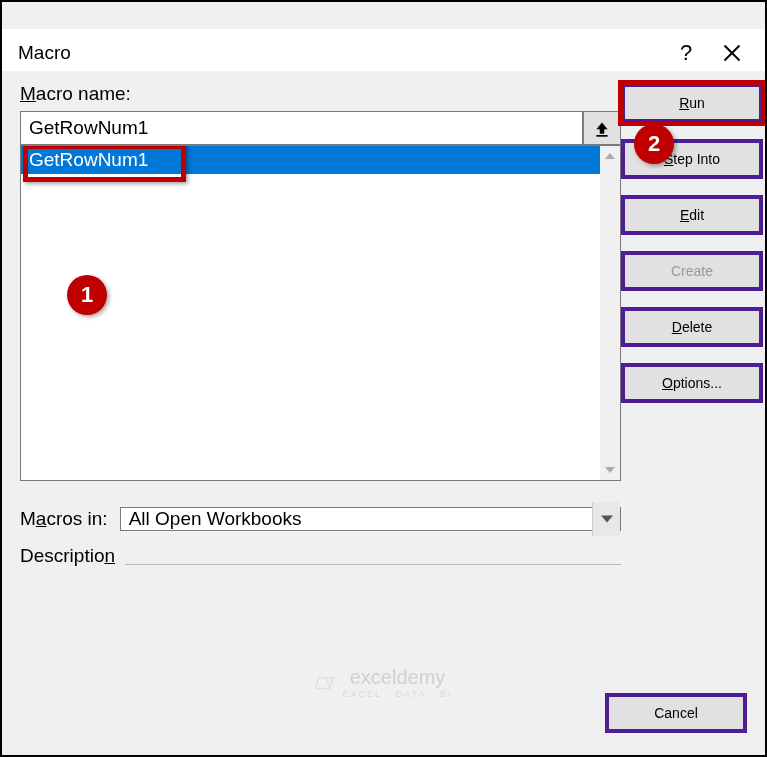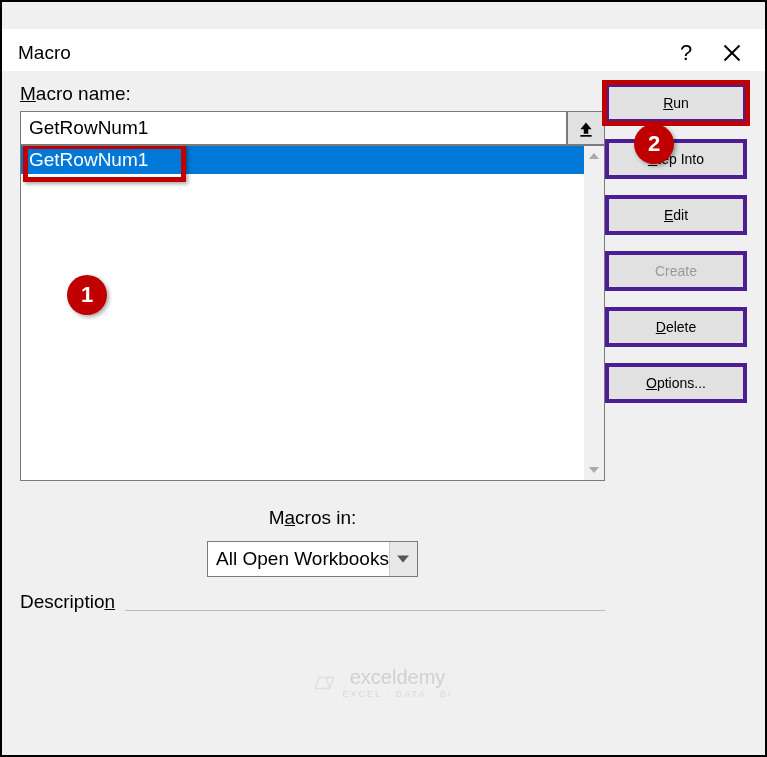--- a/index.html
+++ b/index.html
@@ -33,21 +33,21 @@
       height: 32px;
       display: flex;
       align-items: center;
       justify-content: center;
       font-size: 22px;
       cursor: pointer;
     }
     .close-btn { font-size: 22px; }
     .content {
       flex: 1;
-      padding: 12px 18px 18px 18px;
+      padding: 12px 2px 18px 18px;
       display: flex;
       gap: 0;
       background: #f0f0f0;
       position: relative;
       justify-content: center;
     }
     .left-col { flex: 1; display: flex; flex-direction: column; }
     .right-col { width: 142px; display: flex; flex-direction: column; gap: 16px; }
     .label {
       font-size: 19px;
@@ -107,21 +107,20 @@
       width: 20px; height: 20px;
       display: flex; align-items: center; justify-content: center;
       color: #888;
       font-size: 12px;
     }
     .macros-in-row {
       margin-top: 26px;
       display: flex;
       align-items: center;
       gap: 12px;
-      flex-direction: column;
     }
     .macros-in-row .label { margin-bottom: 0; }
     .dropdown {
       flex: 1;
       height: 24px;
       border: 1px solid #7a7a7a;
       background: #fff;
       display: flex;
       align-items: center;
       padding: 0 8px;
@@ -297,20 +296,23 @@
         </button>
       <button class="btn">
           <span><span class="underline">O</span>ptions...</span>
         </button>
     </div>
 
     <div class="callout callout-1">1</div>
     <div class="callout callout-2">2</div>
   </div>
 
+  <div class="footer">
+    <button class="btn">Cancel</button>
+  </div>
 
   <div class="watermark">
     <svg viewBox="0 0 24 24">
         <path d="M4 6 L20 6 L16 18 L0 18 Z M12 6 L16 18" fill="none" stroke="#d0d0d0" stroke-width="1.5"></path>
       </svg>
     <div class="watermark-wrap">
       <span>exceldemy</span>
       <span class="watermark-sub">EXCEL · DATA · BI</span>
     </div>
   </div>

